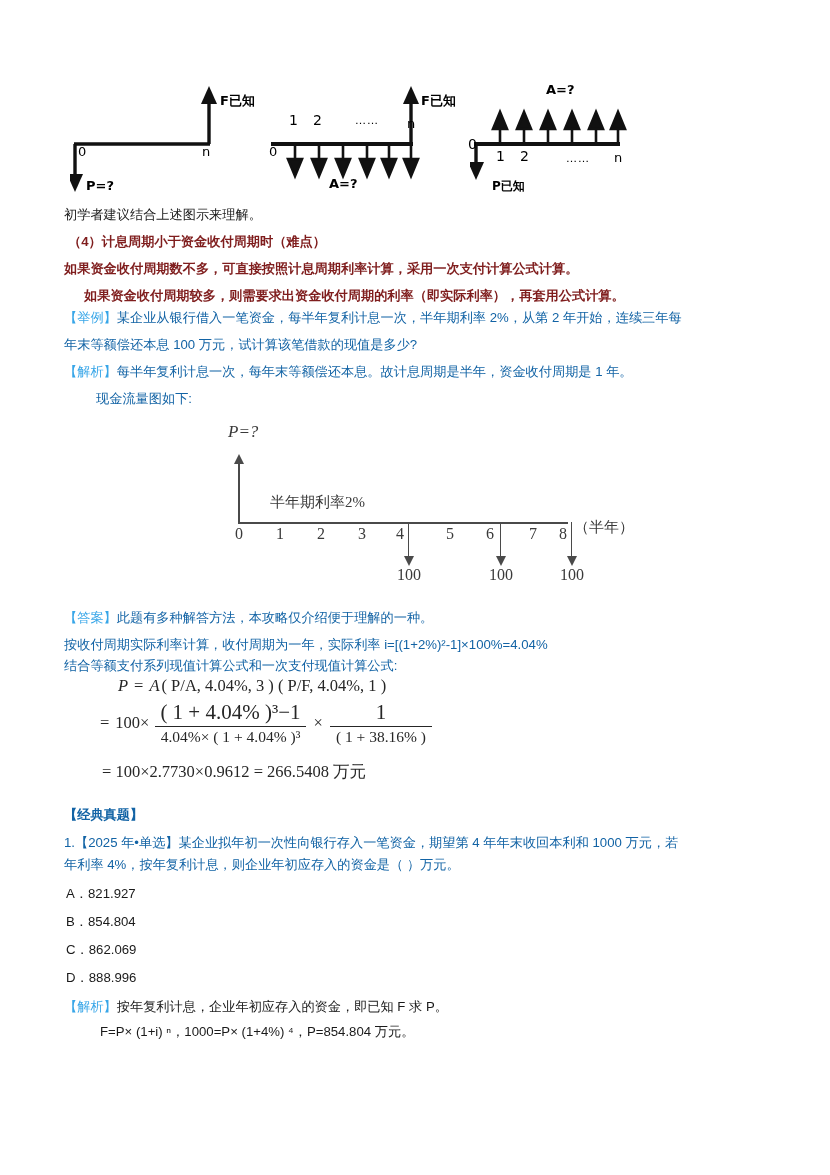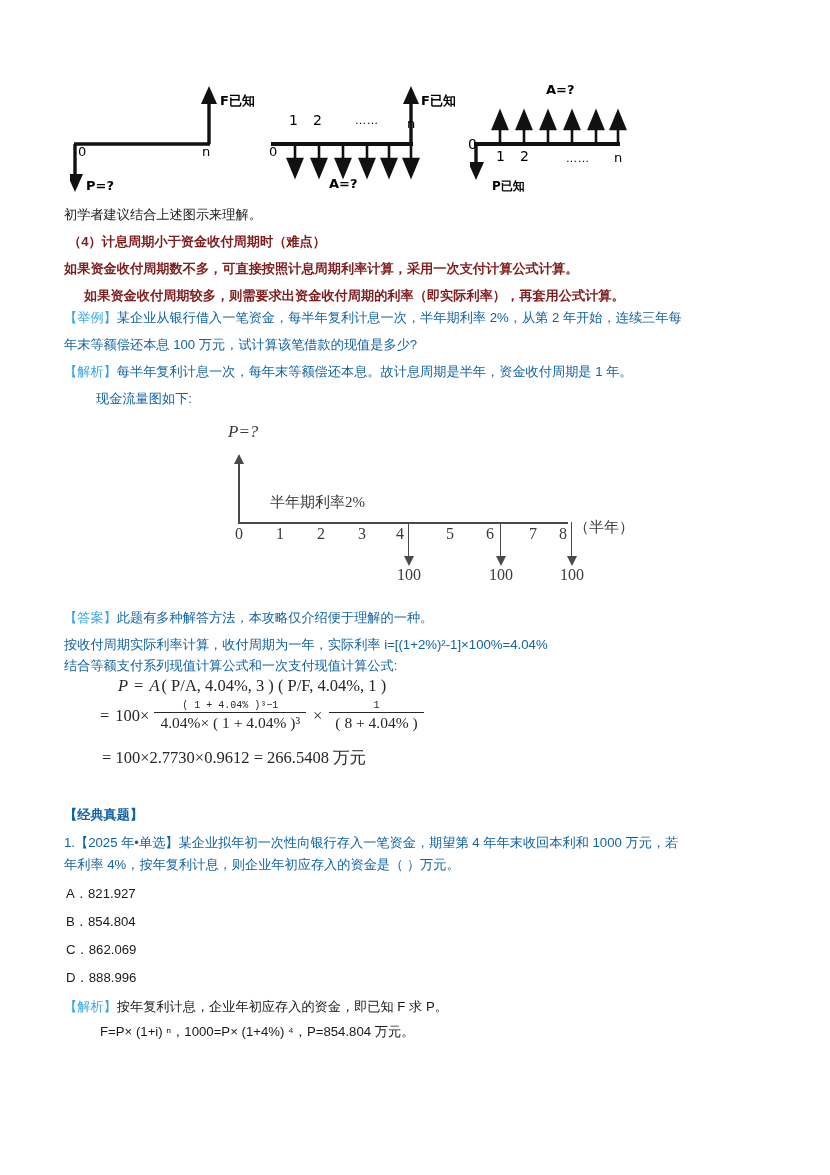--- a/index.html
+++ b/index.html
@@ -160,23 +160,22 @@
   .f-ital { font-style: italic; }
   .frac {
     display: inline-flex;
     flex-direction: column;
     align-items: center;
     margin: 0 5px;
     vertical-align: middle;
   }
   .frac .num {
     padding: 0 6px 1px 6px;
-    font-size: 10px;
-    white-space: nowrap;
-    font-family: Liberation Mono, monospace;
+    font-size: 21px;
+    white-space: nowrap;
   }
   .frac .den {
     border-top: 1.3px solid #262626;
     padding: 1px 6px 0 6px;
     font-size: 15.5px;
     white-space: nowrap;
   }
 
   
   .pageno {
@@ -343,21 +342,21 @@
     <div class="f-line l2">
       <span style="padding-right:6px;">=</span>
       <span>100×</span>
       <span class="frac">
         <span class="num">( 1 + 4.04% )³−1</span>
         <span class="den">4.04%× ( 1 + 4.04% )³</span>
       </span>
       <span style="padding:0 2px;">×</span>
       <span class="frac">
         <span class="num">1</span>
-        <span class="den">( 8 + 4.04% )</span>
+        <span class="den">( 1 + 38.16% )</span>
       </span>
     </div>
 
     <div class="f-line l3">=  100×2.7730×0.9612 = 266.5408 万元</div>
   </div>
 
   <div class="txt blue-dark" style="left:64px; top:801px; font-weight:700;">【经典真题】</div>
 
   <div class="txt blue-dark" style="left:64px; top:829px;">1.【2025 年•单选】某企业拟年初一次性向银行存入一笔资金，期望第 4 年年末收回本利和 1000 万元，若</div>
   <div class="txt blue-dark" style="left:64px; top:851px;">年利率 4%，按年复利计息，则企业年初应存入的资金是（    ）万元。</div>

